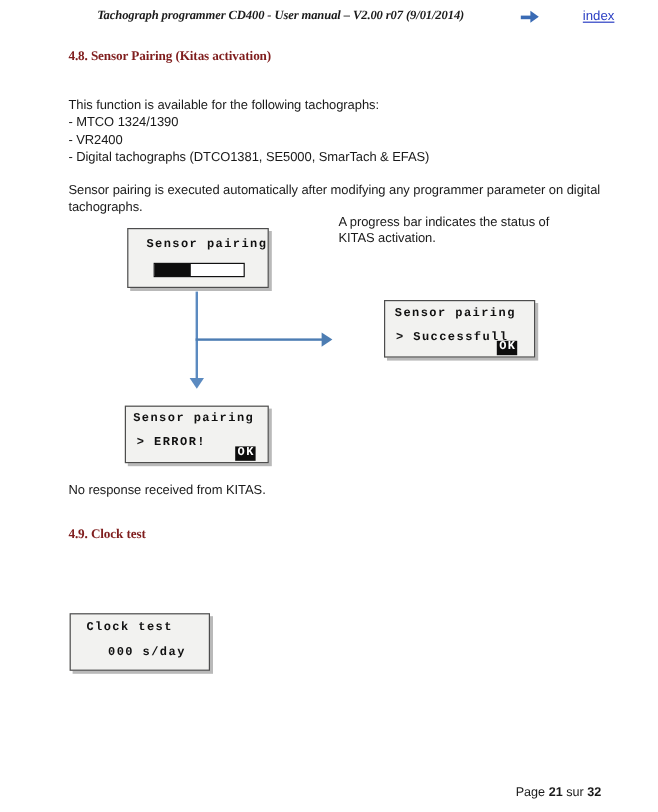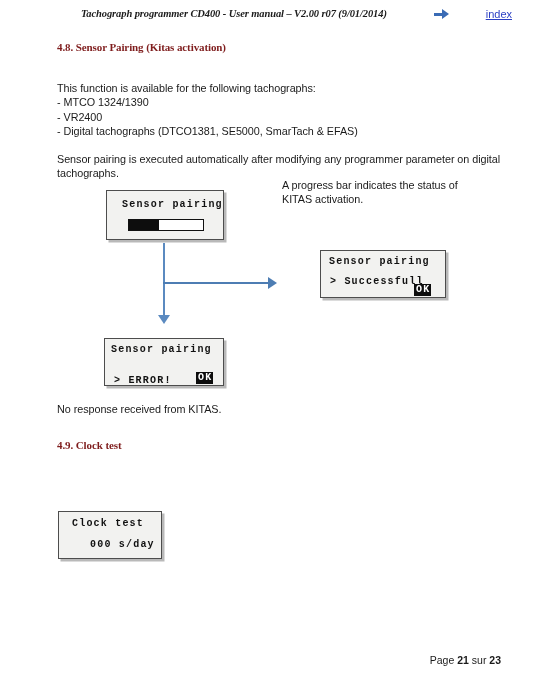--- a/index.html
+++ b/index.html
@@ -177,28 +177,28 @@
   #lcd-success .lcd-ok    { left: 93px; top: 33px; }
 
   
   #lcd-error {
     left: 104px;
     top: 338px;
     width: 120px;
     height: 48px;
   }
   #lcd-error .lcd-title { left: 6px; top: 5px; }
-  #lcd-error .lcd-line  { left: 9px; top: 25px; margin-top: 11px; }
+  #lcd-error .lcd-line  { left: 9px; top: 25px; }
   #lcd-error .lcd-ok    { left: 91px; top: 33px; }
 
   
   #lcd-clock {
     left: 58px;
     top: 511px;
-    width: 104px;
+    width: 117px;
     height: 48px;
   }
   #lcd-clock .lcd-title { left: 13px; top: 6px; }
   #lcd-clock .lcd-line  { left: 31px; top: 27px; }
 
   
   .conn-v {
     position: absolute;
     left: 163px;
     top: 243px;
@@ -299,16 +299,16 @@
   <div class="h2" id="h-49">4.9. Clock test</div>
 
 
   <div class="lcd" id="lcd-clock">
     <span class="lcd-title">Clock test</span>
     <span class="lcd-line">000 s/day</span>
   </div>
 
 
   <div class="footer">
-    <span>Page </span><b>21</b><span> sur </span><b>23</b>
+    <span>Page </span><b>21</b><span> sur </span><b>32</b>
   </div>
 
 </div>
 
 </body></html>

